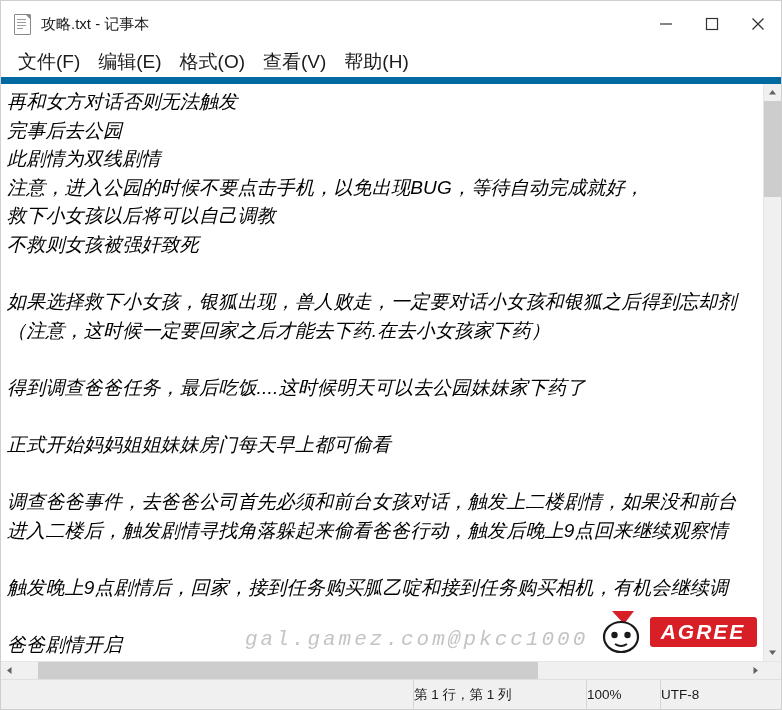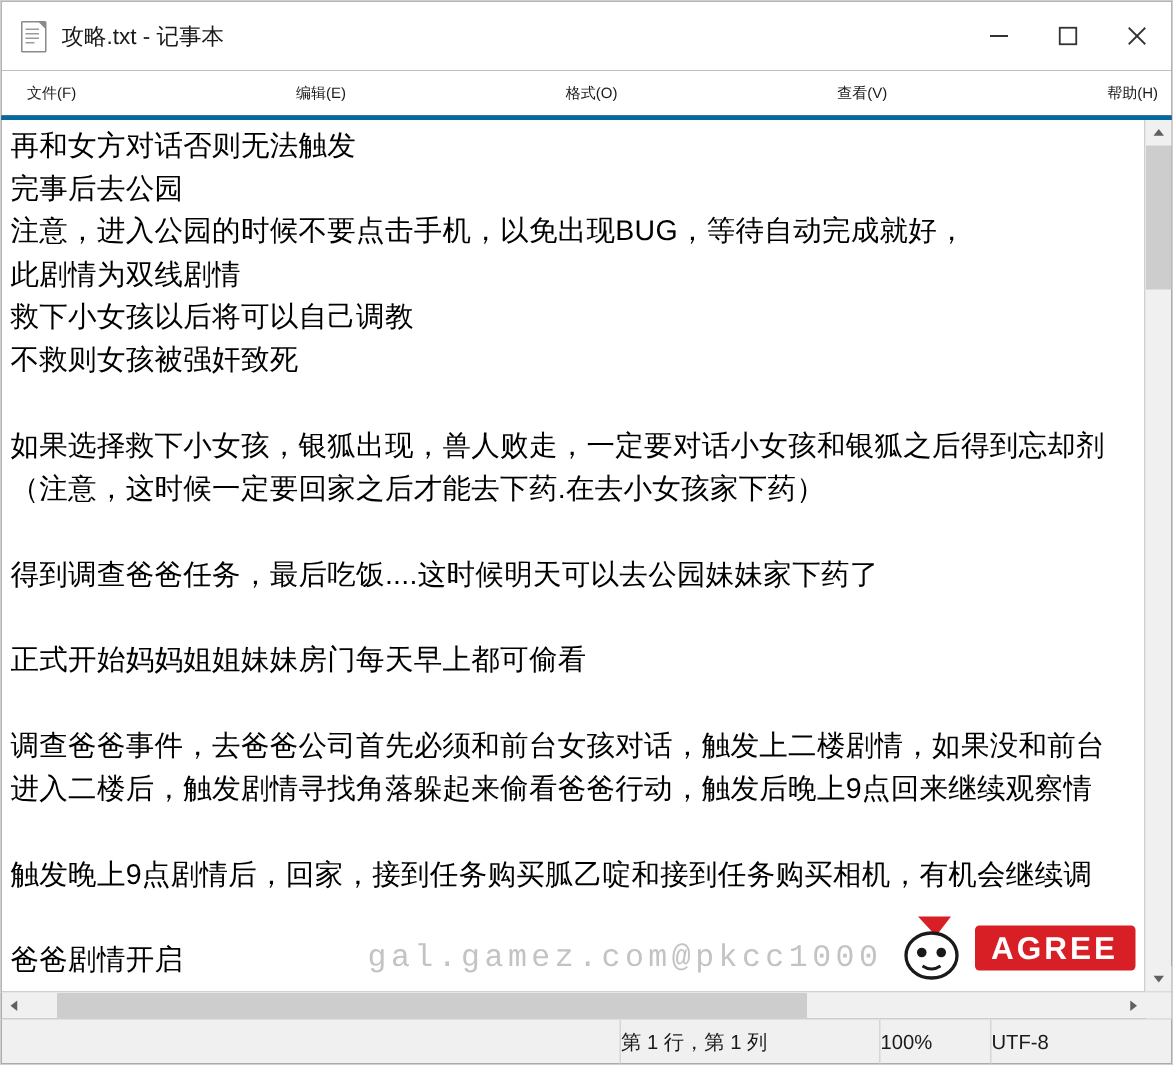--- a/index.html
+++ b/index.html
@@ -91,36 +91,36 @@
   }
   .win-btn svg { display: block; }
   
   .menubar {
     height: 30px;
     min-height: 30px;
     display: flex;
     align-items: center;
     padding-left: 8px;
     background: #ffffff;
-    font-size: 10px;
+    font-size: 19px;
     color: #1a1a1a;
-    justify-content: space-between;
   }
   .menu-item {
     padding: 4px 9px;
     cursor: default;
     white-space: nowrap;
   }
   
   .content-wrap {
     flex: 1;
     position: relative;
     display: flex;
     min-height: 0;
-    border-top: 3px solid #0369a1;
+    border-top: 7px solid #0369a1;
+    font-style: italic;
   }
   .textarea {
     flex: 1;
     position: relative;
     overflow: hidden;
     background: #ffffff;
     padding: 4px 0 0 6px;
     box-sizing: border-box;
   }
   .line-row {
@@ -280,22 +280,22 @@
     <div class="menu-item">编辑(E)</div>
     <div class="menu-item">格式(O)</div>
     <div class="menu-item">查看(V)</div>
     <div class="menu-item">帮助(H)</div>
   </div>
 
   <div class="content-wrap">
     <div class="textarea">
       <div class="line-row">再和女方对话否则无法触发</div>
       <div class="line-row">完事后去公园</div>
+      <div class="line-row">此剧情为双线剧情</div>
       <div class="line-row">注意，进入公园的时候不要点击手机，以免出现BUG，等待自动完成就好，</div>
-      <div class="line-row">此剧情为双线剧情</div>
       <div class="line-row">救下小女孩以后将可以自己调教</div>
       <div class="line-row">不救则女孩被强奸致死</div>
       <div class="line-row blank">&nbsp;</div>
       <div class="line-row">如果选择救下小女孩，银狐出现，兽人败走，一定要对话小女孩和银狐之后得到忘却剂</div>
       <div class="line-row">（注意，这时候一定要回家之后才能去下药.在去小女孩家下药）</div>
       <div class="line-row blank">&nbsp;</div>
       <div class="line-row">得到调查爸爸任务，最后吃饭....这时候明天可以去公园妹妹家下药了</div>
       <div class="line-row blank">&nbsp;</div>
       <div class="line-row">正式开始妈妈姐姐妹妹房门每天早上都可偷看</div>
       <div class="line-row blank">&nbsp;</div>

